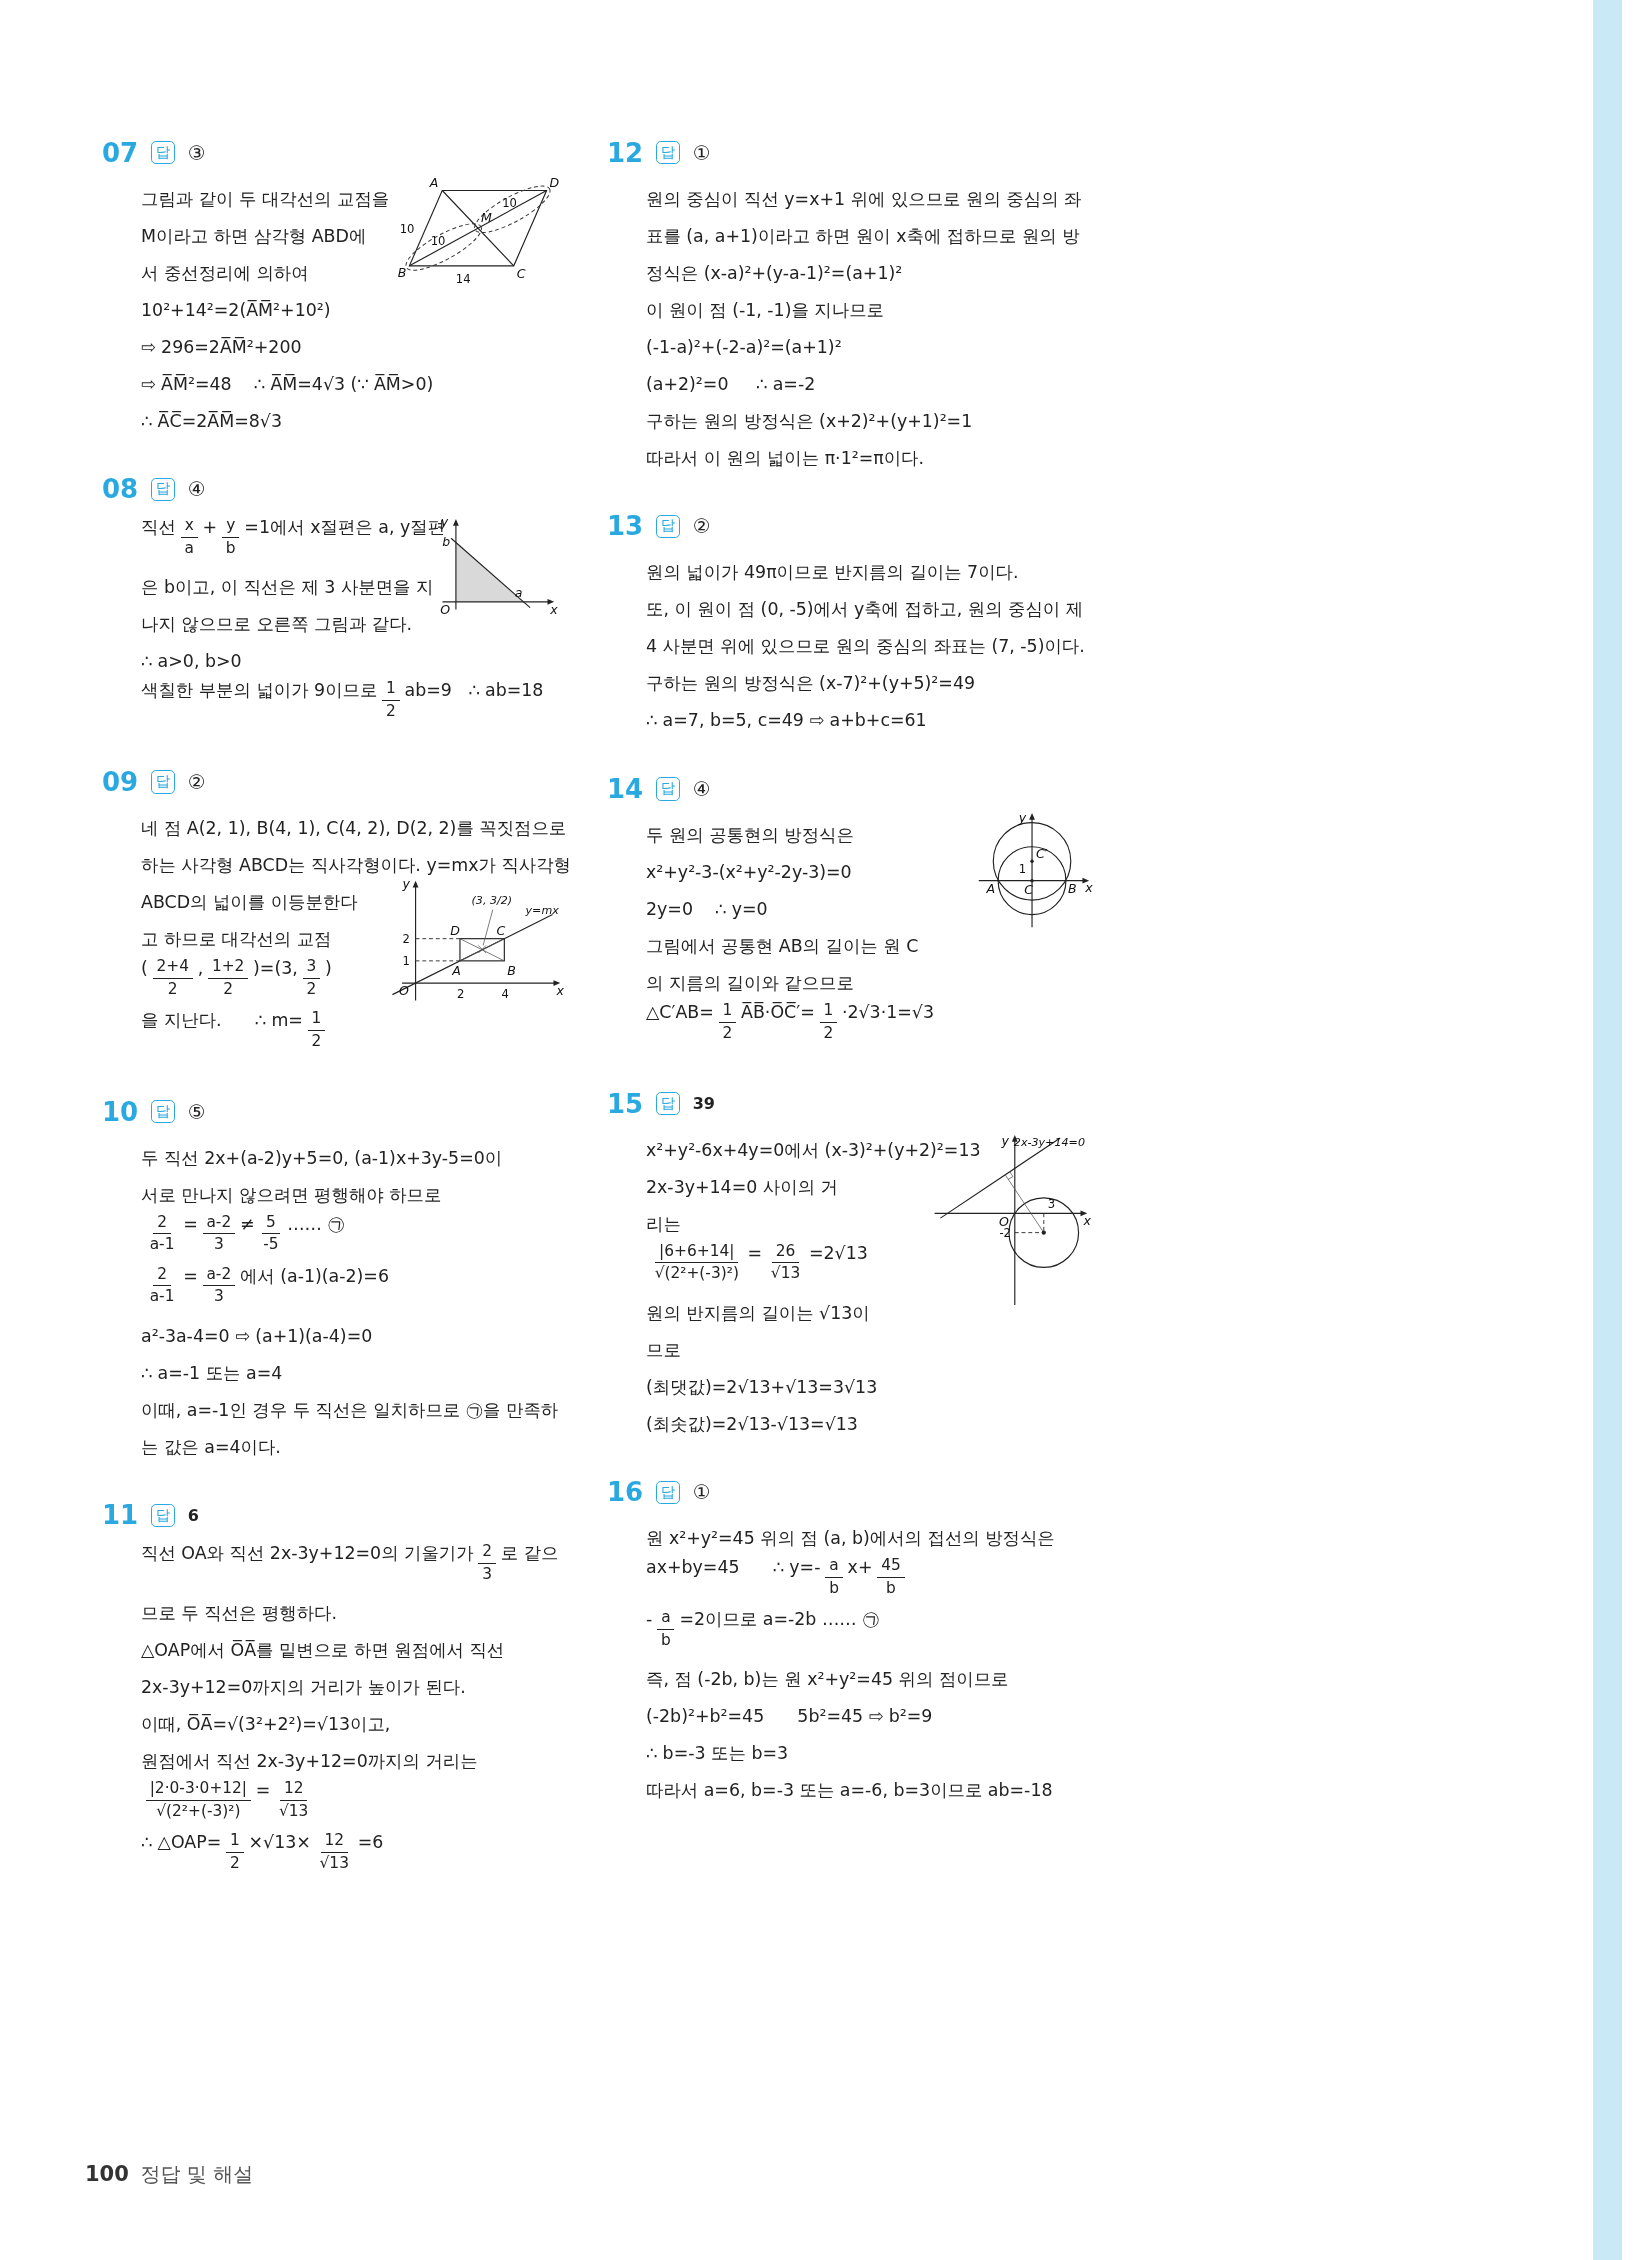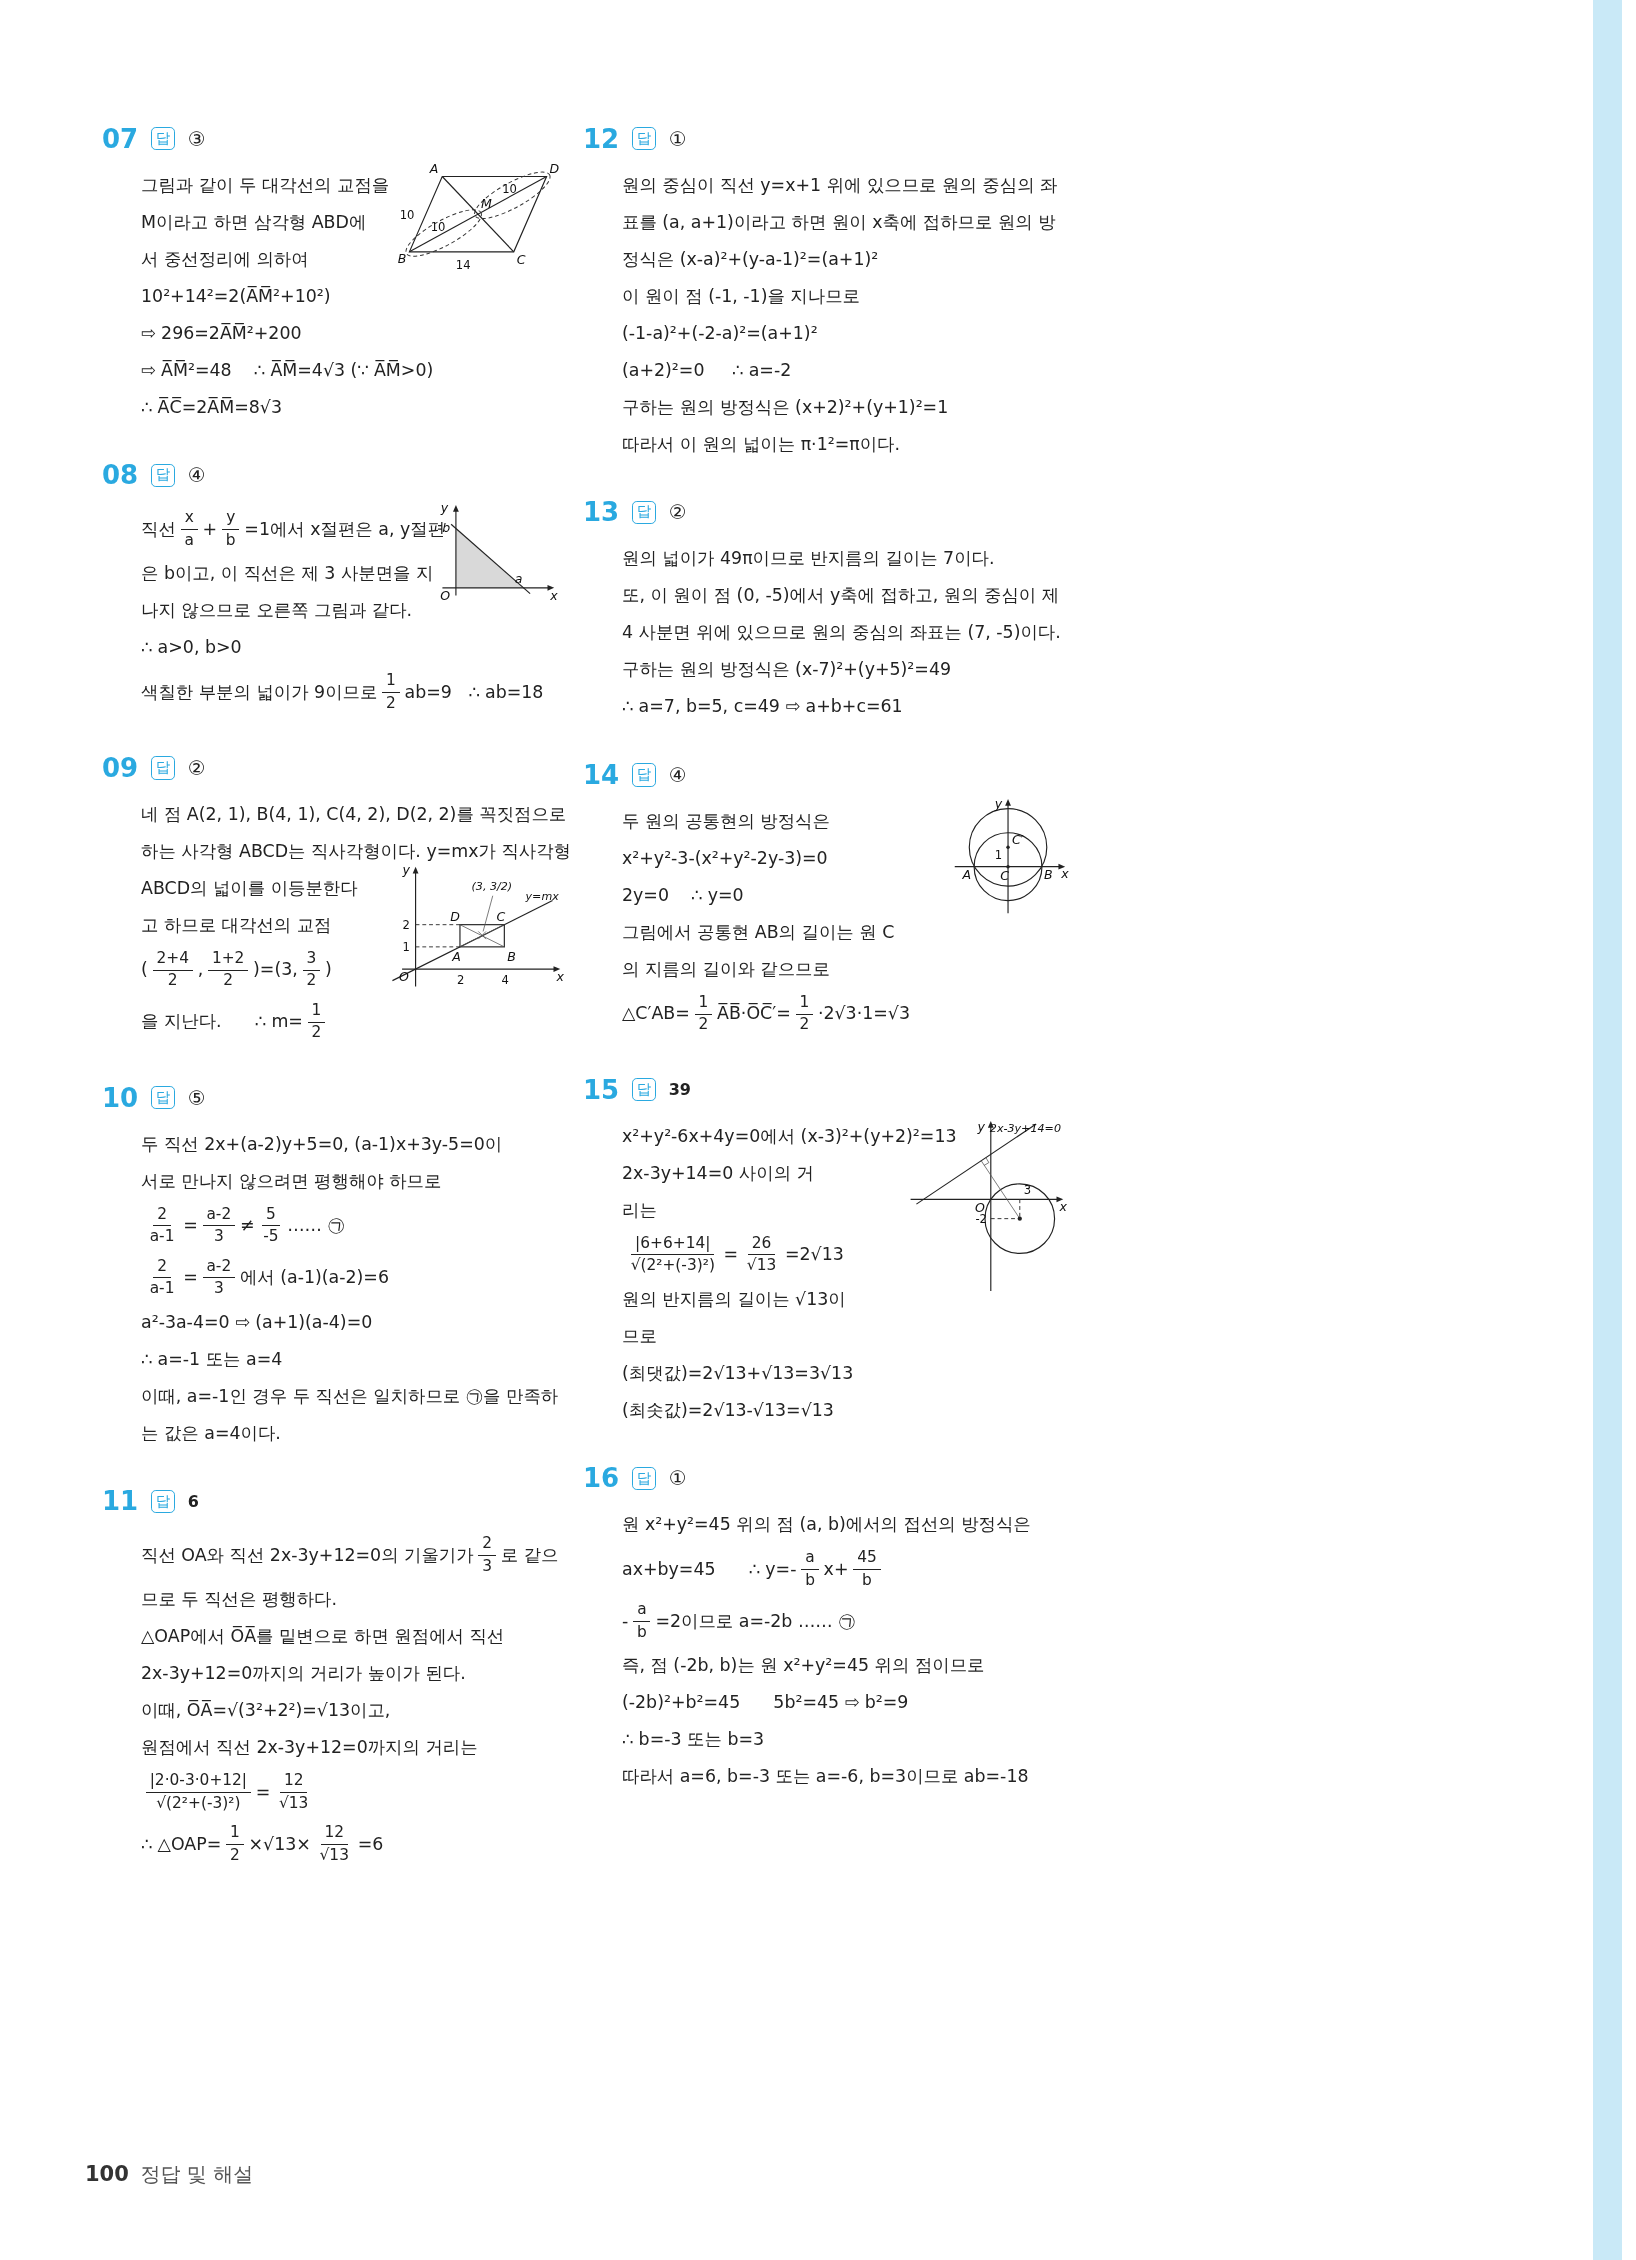--- a/index.html
+++ b/index.html
@@ -1,31 +1,31 @@
 <!DOCTYPE html>
 <html><head>
 <meta charset="utf-8">
 <style>
   html,body { margin:0; padding:0; background:#e8e8e8; }
   .page { position:relative; width:1637px; height:2260px; background:#ffffff;
           font-family:"DejaVu Sans","Liberation Sans",sans-serif; color:#222; overflow:hidden; }
   .edge-bar { position:absolute; top:0; right:15.4px; width:29px; height:2260px; background:#c9e9f7; }
-  .cols { position:absolute; left:102px; top:120px; display:flex; gap:19px; }
+  .cols { position:absolute; left:102px; top:134px; display:flex; gap:43px; }
   .col-left { width:462px; }
   .col-right { width:488px; }
   .problem { position:relative; margin-bottom:31px; }
   .phead { display:flex; align-items:center; gap:12.6px; height:37px; margin-bottom:9.7px; }
   .pnum { color:#2aa9e0; font-size:26px; font-weight:bold; }
   .badge { border:1.5px solid #2aa9e0; color:#2aa9e0; border-radius:4.8px; font-size:14.5px;
            line-height:1; padding:2.9px 3.9px 3.9px; }
   .ans { font-size:20px; }
   .ans.bold { font-weight:bold; font-size:16px; }
   .pbody { margin-left:39px; font-size:17.4px; }
   .line { line-height:37px; white-space:pre; }
-  .line.math { display:flex; align-items:center; min-height:52px; line-height:1.25; }
+  .line.math { display:flex; min-height:52px; line-height:1.25; }
   .tk { white-space:pre; }
   .frac { display:inline-flex; flex-direction:column; align-items:center; margin:0 4.8px;
           font-size:15.4px; line-height:1.15; text-align:center; }
   .frac .fn { padding:0 3.9px 1.9px; border-bottom:1.3px solid #222; }
   .frac .fd { padding:1.9px 3.9px 0; }
   .diagram { position:absolute; }
   .diagram text { font-size:13px; fill:#111; font-style:italic; }
   .diagram text.num { font-style:normal; font-size:12px; }
   .diagram text.eq { font-style:italic; font-size:11.5px; }
   .st   { stroke:#222; stroke-width:1.2; fill:none; }

